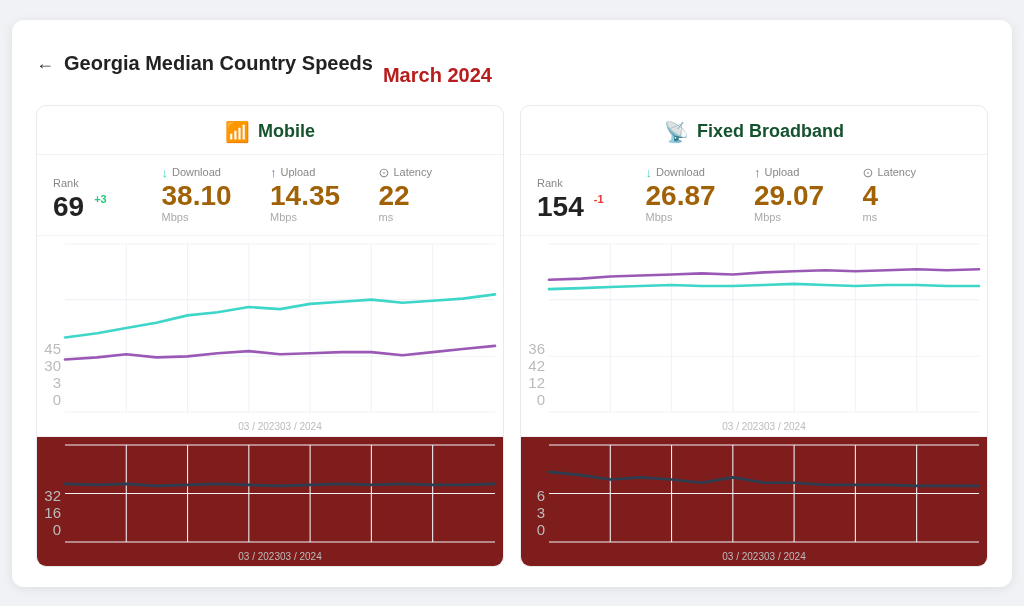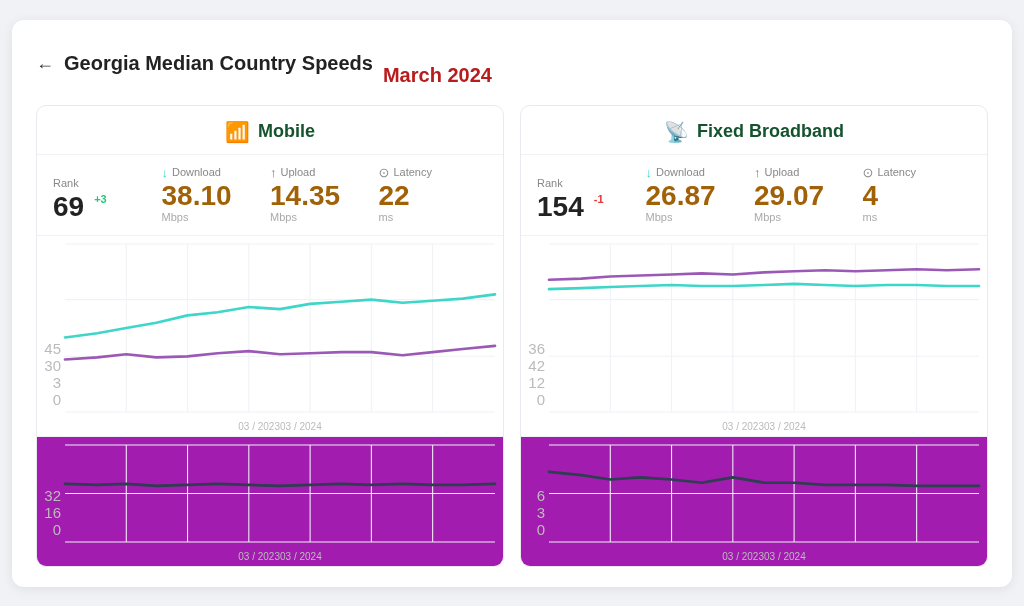--- a/index.html
+++ b/index.html
@@ -127,21 +127,21 @@
     .chart-area {
       padding: 8px 8px 0 8px;
       position: relative;
       height: 200px;
       background: #fff;
     }
     .chart-area-bottom {
       padding: 8px 8px 0 8px;
       position: relative;
       height: 130px;
-      background: #a21caf;
+      background: #7f1d1d;
       border-top: 1px solid #f0f2f5;
     }
     .chart-labels-left {
       position: absolute;
       left: 2px;
       top: 8px;
       bottom: 28px;
       display: flex;
       flex-direction: column;
       justify-content: flex-end;

